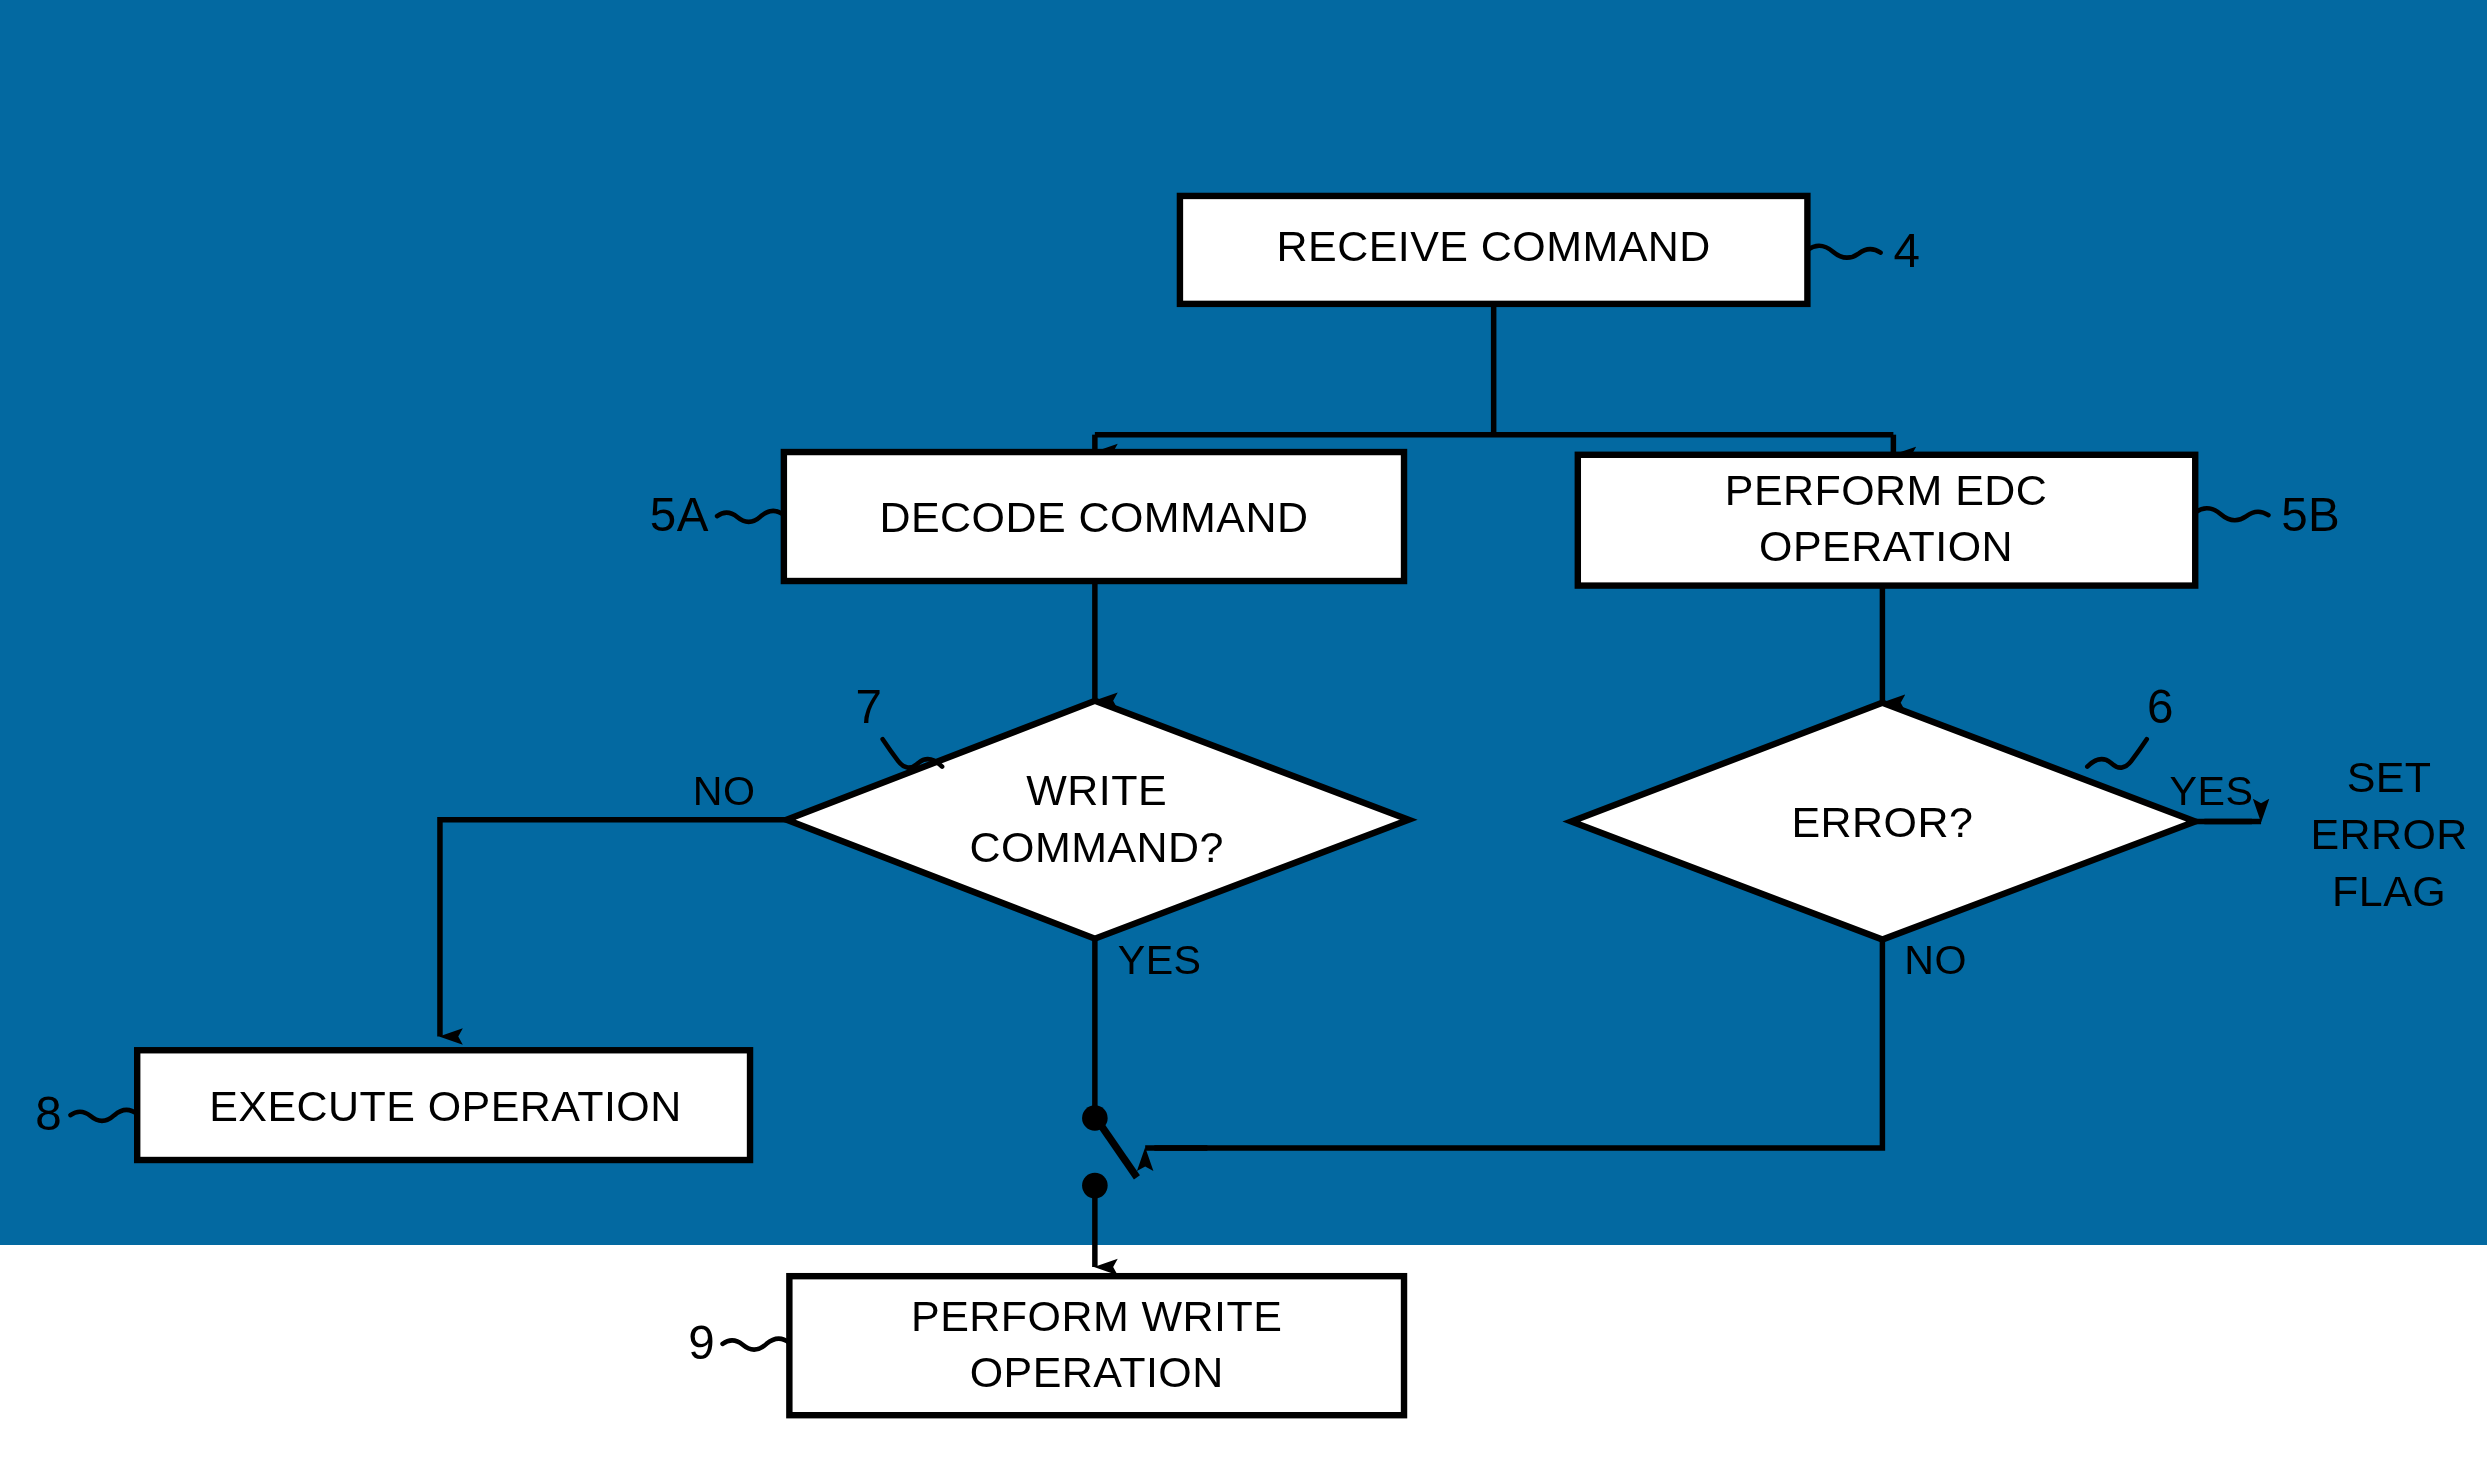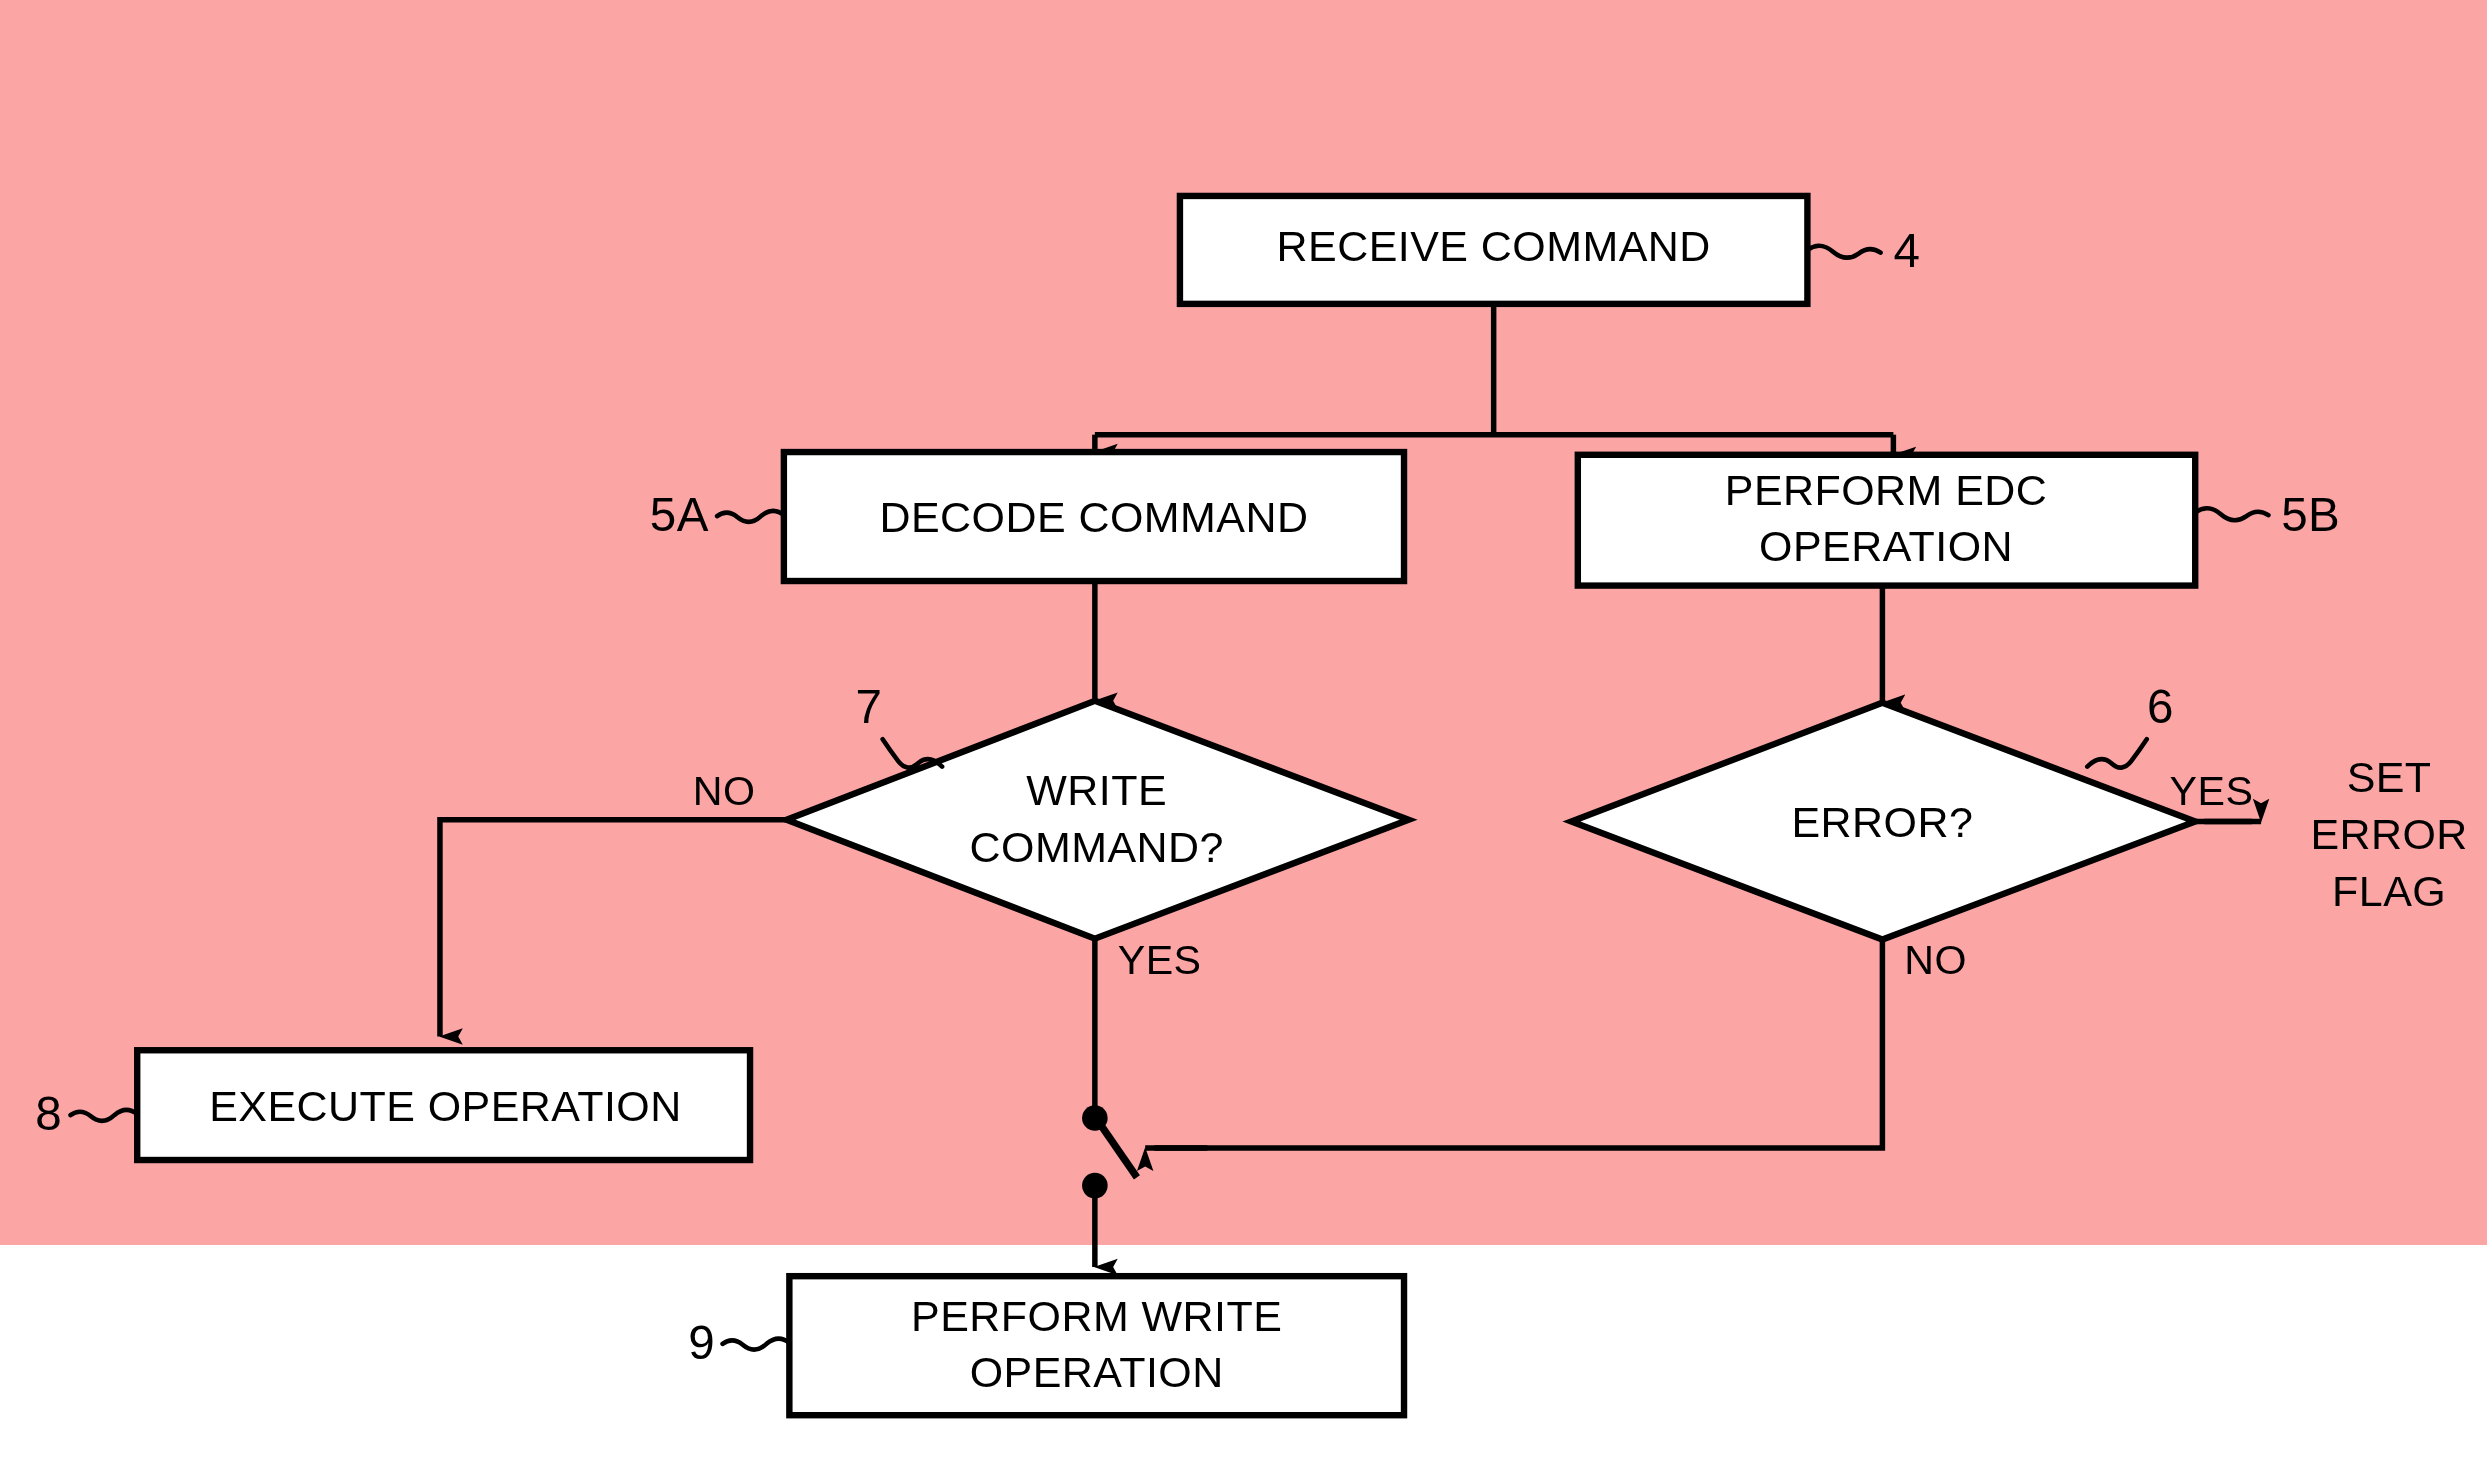--- a/index.html
+++ b/index.html
@@ -10,21 +10,21 @@
   body {
     width: 2487px;
     height: 1484px;
     font-family: "Liberation Sans", sans-serif;
     overflow: hidden;
   }
   #figure-root {
     position: relative;
     width: 2487px;
     height: 1245px;
-    background: #fca5a5;
+    background: #0369a1;
   }
   svg#flowchart {
     display: block;
     width: 2487px;
     height: 1484px;
   }
   .shape {
     fill: #ffffff;
     stroke: #000000;
     stroke-width: 7;

